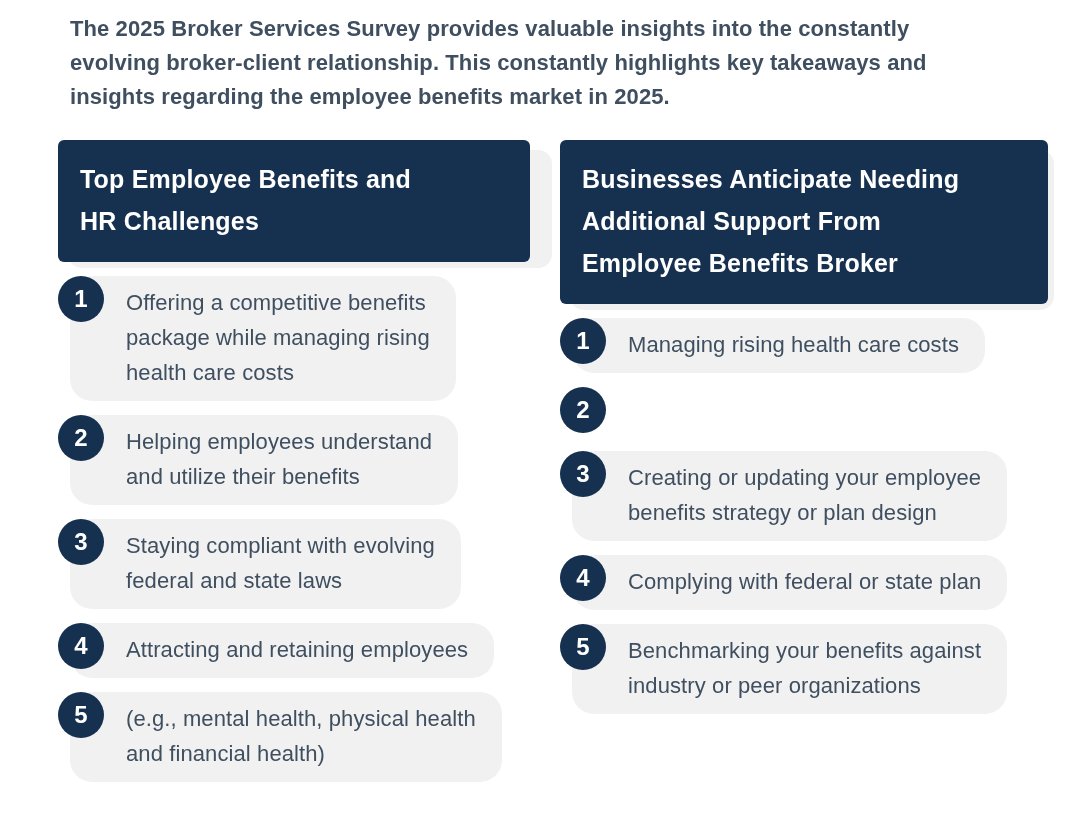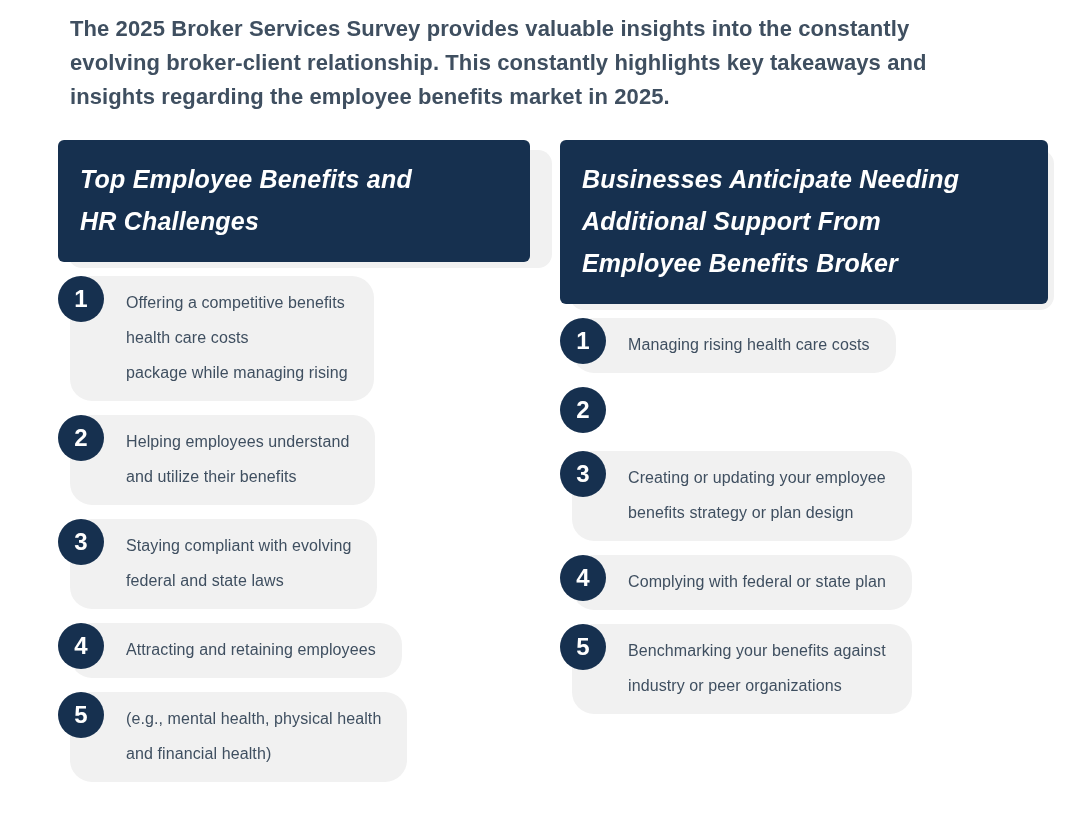--- a/index.html
+++ b/index.html
@@ -70,21 +70,21 @@
     background: #16304f;
     border-radius: 6px;
     padding: 18px 22px 20px 22px;
     color: #ffffff;
     font-size: 25px;
     font-weight: bold;
     line-height: 42px;
     letter-spacing: 0.2px;
   }
 
-  .section-header__box .hl { display: block; white-space: nowrap; font-style: italic; }
+  .section-header__box .hl { display: block; white-space: nowrap; }
 
   .column--left  .section-header__box { width: 472px; min-height: 104px; }
   .column--right .section-header__box { width: 488px; min-height: 146px; }
 
   
   .item-list { position: relative; }
 
   .item {
     position: relative;
     display: flex;
@@ -111,21 +111,21 @@
     line-height: 1;
   }
 
   .item__pill {
     position: relative;
     z-index: 1;
     margin-left: 12px;
     background: #f1f1f1;
     border-radius: 22px;
     padding: 9px 26px 11px 56px;
-    font-size: 16px;
+    font-size: 22px;
     line-height: 35px;
     color: #3f4f60;
     max-width: 470px;
     letter-spacing: 0.1px;
   }
 
   .item__pill .pl { display: block; white-space: nowrap; }
 </style>
 </head>
 <body>
@@ -147,22 +147,22 @@
         <span class="hl">HR Challenges</span>
       </div>
     </div>
 
     <div class="item-list">
 
       <div class="item">
         <div class="item__badge">1</div>
         <div class="item__pill">
           <span class="pl">Offering a competitive benefits</span>
+          <span class="pl">package while managing rising</span>
           <span class="pl">health care costs</span>
-          <span class="pl">package while managing rising</span>
         </div>
       </div>
 
       <div class="item">
         <div class="item__badge">2</div>
         <div class="item__pill">
           <span class="pl">Helping employees understand</span>
           <span class="pl">and utilize their benefits</span>
         </div>
       </div>

